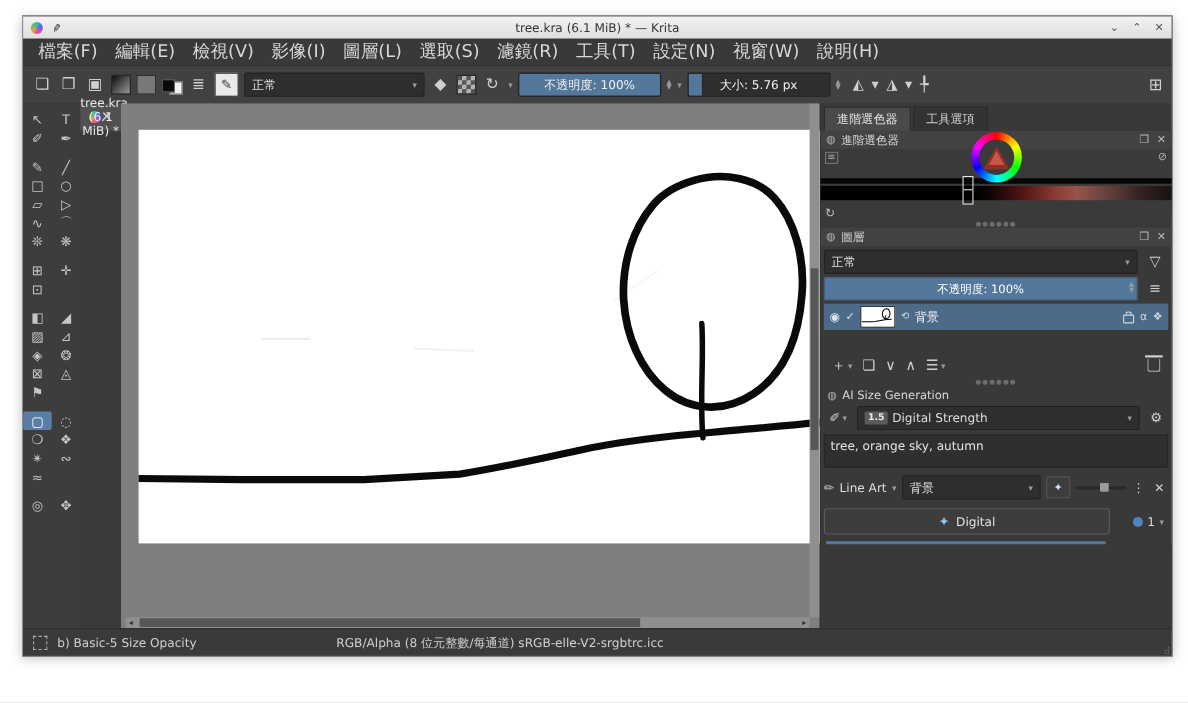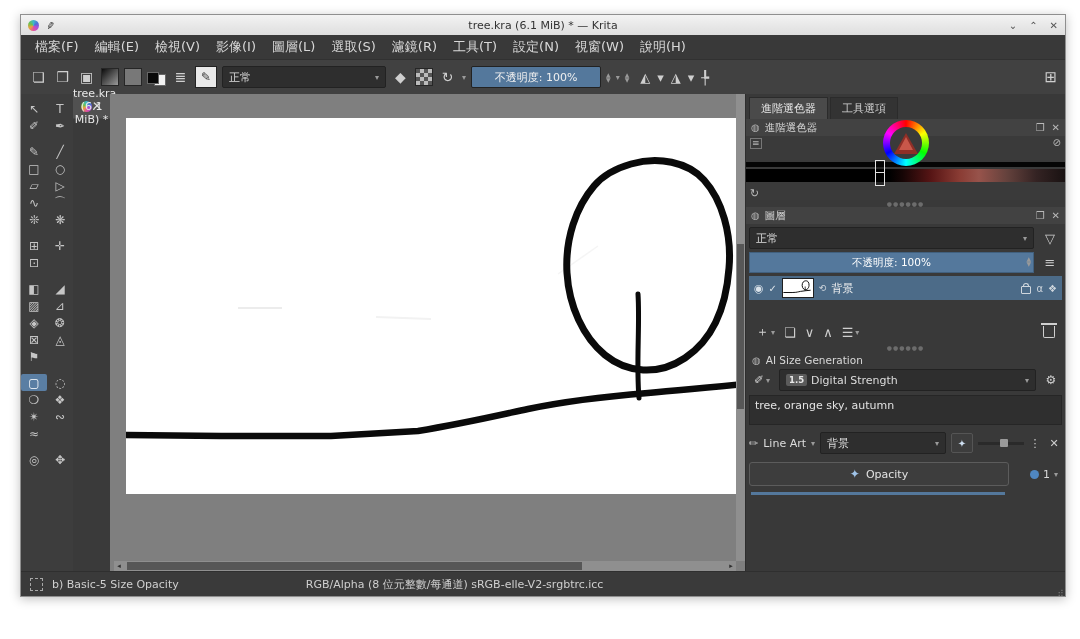--- a/index.html
+++ b/index.html
@@ -6,21 +6,21 @@
   body{width:1080px;height:639px;background:#fff;font-family:"DejaVu Sans","Liberation Sans",sans-serif;overflow:hidden;position:relative;-webkit-font-smoothing:antialiased}
   .window{position:absolute;left:20px;top:14px;width:1044px;height:581px;border:1px solid #8f8f8f;background:#3a3a3a;display:flex;flex-direction:column;box-shadow:0 2px 10px rgba(0,0,0,.25)}
   
   .titlebar{height:20px;background:linear-gradient(#f3f3f3,#dedede);display:flex;align-items:center;padding:0 7px;font-size:11px;color:#333;position:relative;flex:0 0 auto}
   .titlebar .title{position:absolute;left:0;right:0;text-align:center;pointer-events:none}
   .krita-logo{width:11px;height:11px;border-radius:50%;background:conic-gradient(#3fb8c9,#4d6fd8,#b04fd8,#e0529c,#e8a23c,#68c24f,#3fb8c9);flex:0 0 auto}
   .pin-ic{font-size:10px;color:#222;margin-left:7px;transform:rotate(80deg)}
   .win-btns{margin-left:auto;display:flex;gap:12px;color:#555;font-size:10px;z-index:1}
   
   .menubar{height:24px;background:#393939;display:flex;align-items:center;padding:0 6px;border-bottom:1px solid #313131;flex:0 0 auto}
-  .menubar span{padding:0 8px;font-size:13px;color:#d8d8d8;white-space:nowrap}
+  .menubar span{padding:0 8px;font-size:16px;color:#d8d8d8;white-space:nowrap}
   
   .toolbar{height:34px;background:#414141;display:flex;align-items:center;gap:5px;padding:0 8px;color:#cfcfcf;flex:0 0 auto}
   .tb-ic{font-size:14px;width:19px;text-align:center;flex:0 0 auto}
   .caret{color:#9a9a9a;font-size:8px}
   .swatch{width:16px;height:16px;border:1px solid #262626;flex:0 0 auto}
   .sw-grad{background:linear-gradient(135deg,#0c0c0c,#9a9a9a);}
   .sw-pat{background:#787878}
   .fgbg{width:19px;height:17px;position:relative;flex:0 0 auto}
   .fgbg .fg{position:absolute;left:0;top:3px;width:10px;height:10px;background:#090909;border:1px solid #666;z-index:1}
   .fgbg .bg{position:absolute;right:0;bottom:0;width:10px;height:10px;background:#f2f2f2;border:1px solid #666}
@@ -192,20 +192,24 @@
     <span class="caret">▾</span>
     <span class="slider" style="width:128px">
       <span class="fill" style="width:100%"></span>
       <span class="lbl">不透明度: 100%</span>
     </span>
     <span class="spin">
         <span>▲</span>
         <span>▼</span>
       </span>
     <span class="caret">▾</span>
+    <span class="slider" style="width:128px">
+      <span class="fill" style="width:10%"></span>
+      <span class="lbl">大小: 5.76 px</span>
+    </span>
     <span class="spin">
         <span>▲</span>
         <span>▼</span>
       </span>
     <span style="display:flex;gap:7px;margin-left:6px;font-size:13px">
         <span>◭</span>
         <span>▾</span>
         <span>◮</span>
         <span>▾</span>
         <span>╄</span>
@@ -418,21 +422,21 @@
           <span class="mini-slider">
               <span class="track"></span>
               <span class="handle"></span>
             </span>
           <span class="dots3">⋮</span>
           <span class="xclose">✕</span>
         </div>
         <div class="gen-row">
           <span class="gen-btn">
             <span class="spark">✦</span>
-            <span>Opacity</span>
+            <span>Digital</span>
           </span>
           <span class="batch">
             <span class="dot"></span>
             <span>1</span>
             <span class="caret">▾</span>
           </span>
         </div>
         <div class="progress"></div>
       </div>
       <div class="panel-fill"></div>

